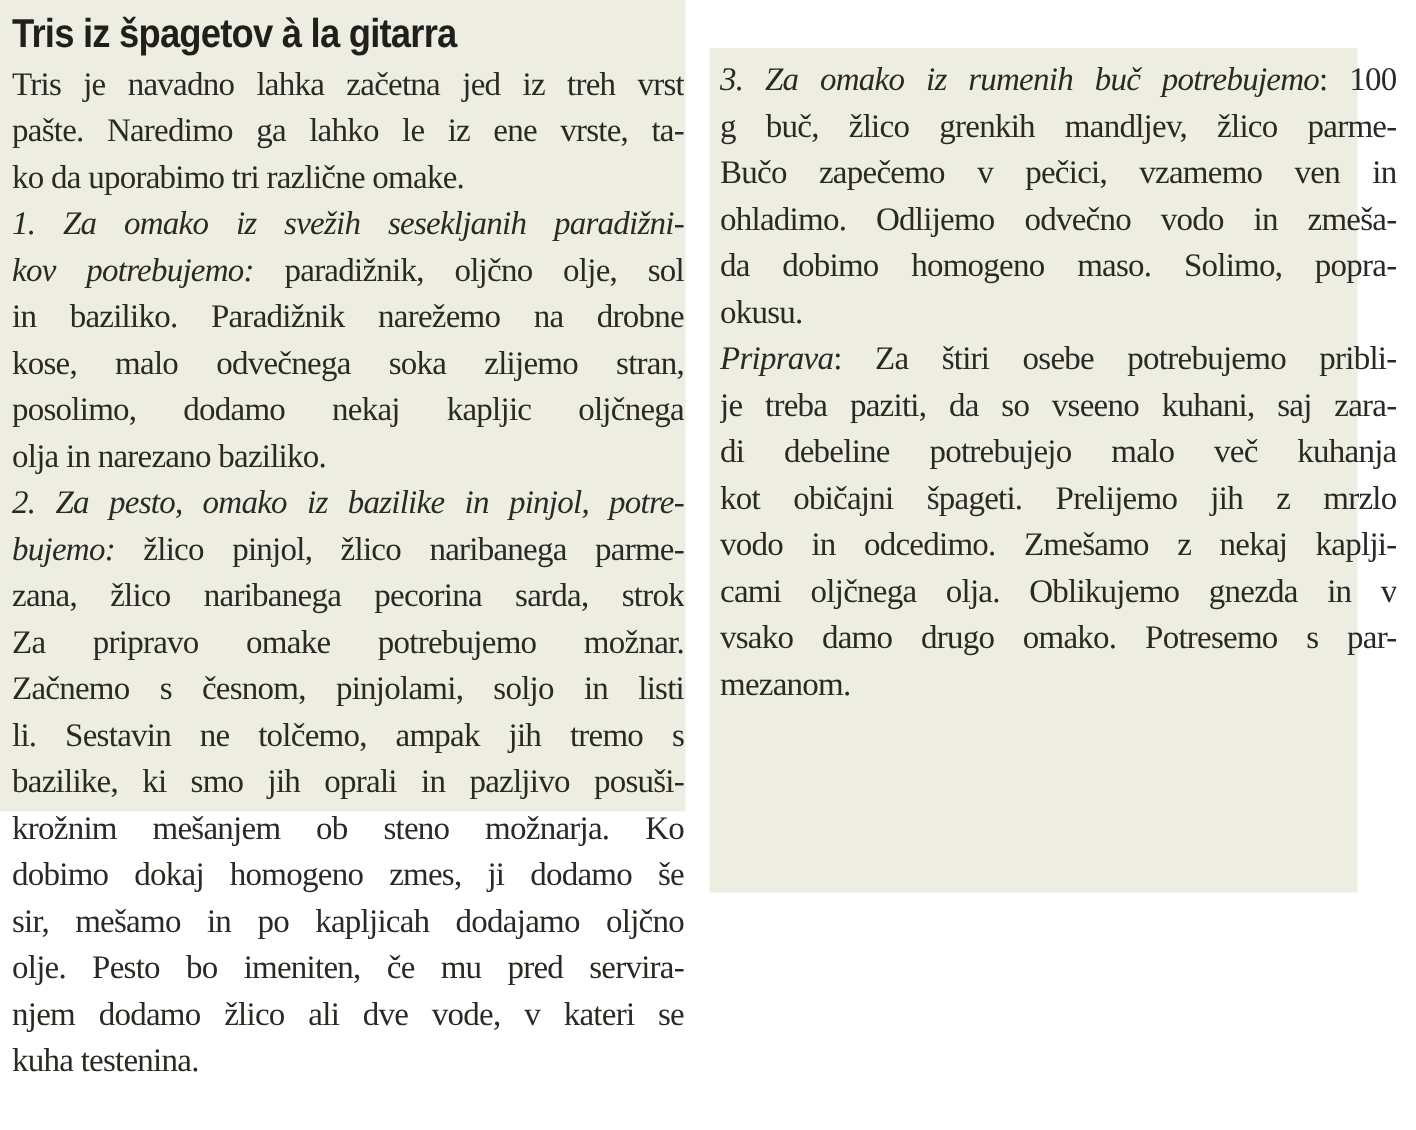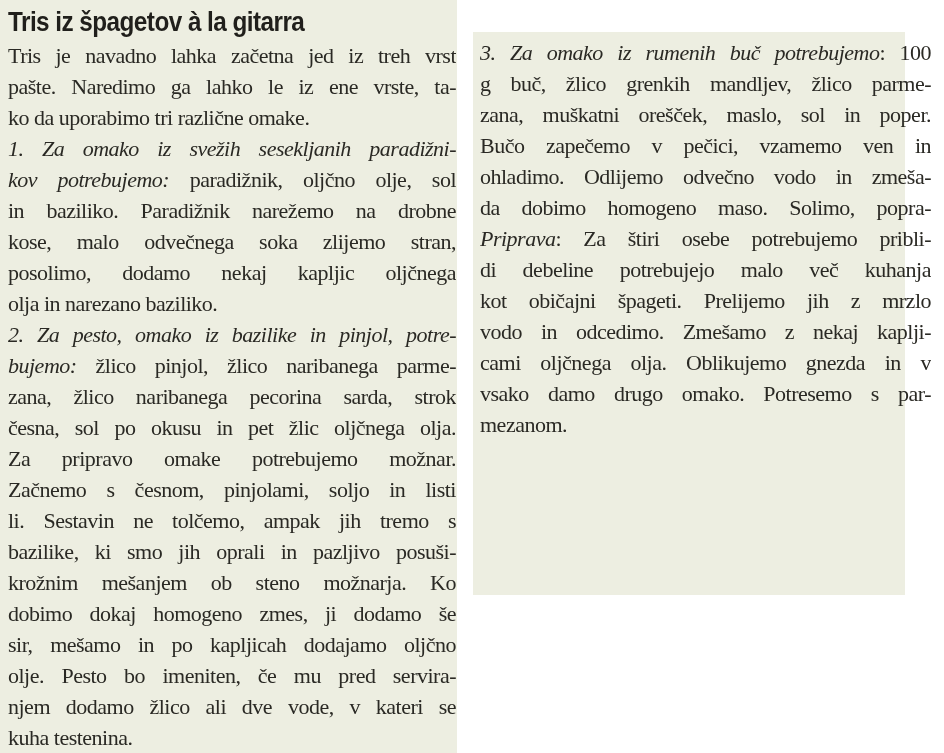--- a/index.html
+++ b/index.html
@@ -8,21 +8,21 @@
     position: relative;
     background: #ffffff;
     overflow: hidden;
     font-family: "Liberation Serif", serif;
   }
   .scan {
     position: absolute;
     background: var(--scan-bg, #edeee1);
     box-sizing: border-box;
   }
-  .scan-left  { left: 0;  top: 0;  width: 457px; height: 753px; padding: 6px 0 0 8px; }
+  .scan-left  { left: 0;  top: 0;  width: 457px; height: 541px; padding: 6px 0 0 8px; }
   .scan-right { left: 473px; top: 32px; width: 432px; height: 563px; padding: 5px 0 0 7px; }
 
   .article-title {
     height: 34px;
     line-height: 32px;
     font-family: "Liberation Sans", sans-serif;
     font-weight: 700;
     font-size: 27px;
     letter-spacing: -0.6px;
     color: var(--title-color, #201f1b);
@@ -66,47 +66,47 @@
         <div class="line"><span class="seg it">kov potrebujemo:</span><span class="seg"> paradižnik, oljčno olje, sol</span></div>
         <div class="line"><span class="seg">in baziliko. Paradižnik narežemo na drobne</span></div>
         <div class="line"><span class="seg">kose, malo odvečnega soka zlijemo stran,</span></div>
         <div class="line"><span class="seg">posolimo, dodamo nekaj kapljic oljčnega</span></div>
         <div class="line last"><span class="seg">olja in narezano baziliko.</span></div>
       </div>
       <div class="para">
         <div class="line"><span class="seg it">2. Za pesto, omako iz bazilike in pinjol, potre-</span></div>
         <div class="line"><span class="seg it">bujemo:</span><span class="seg"> žlico pinjol, žlico naribanega parme-</span></div>
         <div class="line"><span class="seg">zana, žlico naribanega pecorina sarda, strok</span></div>
-        <div class="line"><span class="seg">česna, sol po okusu in pet žlic oljčnega olja.</span></div>
         <div class="line"><span class="seg">Za pripravo omake potrebujemo možnar.</span></div>
         <div class="line"><span class="seg">Začnemo s česnom, pinjolami, soljo in listi</span></div>
         <div class="line"><span class="seg">li. Sestavin ne tolčemo, ampak jih tremo s</span></div>
         <div class="line"><span class="seg">bazilike, ki smo jih oprali in pazljivo posuši-</span></div>
         <div class="line"><span class="seg">krožnim mešanjem ob steno možnarja. Ko</span></div>
         <div class="line"><span class="seg">dobimo dokaj homogeno zmes, ji dodamo še</span></div>
         <div class="line"><span class="seg">sir, mešamo in po kapljicah dodajamo oljčno</span></div>
         <div class="line"><span class="seg">olje. Pesto bo imeniten, če mu pred servira-</span></div>
         <div class="line"><span class="seg">njem dodamo žlico ali dve vode, v kateri se</span></div>
         <div class="line last"><span class="seg">kuha testenina.</span></div>
       </div>
     </div>
 </div>
 
 <div class="scan scan-right">
   <div class="col-text">
       <div class="para">
         <div class="line"><span class="seg it">3. Za omako iz rumenih buč potrebujemo</span><span class="seg">: 100</span></div>
         <div class="line"><span class="seg">g buč, žlico grenkih mandljev, žlico parme-</span></div>
-        <div class="line"><span class="seg">zana, muškatni orešček, maslo, sol in poper.</span></div>
         <div class="line"><span class="seg">Bučo zapečemo v pečici, vzamemo ven in</span></div>
         <div class="line"><span class="seg">ohladimo. Odlijemo odvečno vodo in zmeša-</span></div>
         <div class="line"><span class="seg">da dobimo homogeno maso. Solimo, popra-</span></div>
+        <div class="line last"><span class="seg">okusu.</span></div>
       </div>
       <div class="para">
         <div class="line"><span class="seg it">Priprava</span><span class="seg">: Za štiri osebe potrebujemo pribli-</span></div>
+        <div class="line"><span class="seg">je treba paziti, da so vseeno kuhani, saj zara-</span></div>
         <div class="line"><span class="seg">di debeline potrebujejo malo več kuhanja</span></div>
         <div class="line"><span class="seg">kot običajni špageti. Prelijemo jih z mrzlo</span></div>
         <div class="line"><span class="seg">vodo in odcedimo. Zmešamo z nekaj kaplji-</span></div>
         <div class="line"><span class="seg">cami oljčnega olja. Oblikujemo gnezda in v</span></div>
         <div class="line"><span class="seg">vsako damo drugo omako. Potresemo s par-</span></div>
         <div class="line last"><span class="seg">mezanom.</span></div>
       </div>
     </div>
 </div>
 

